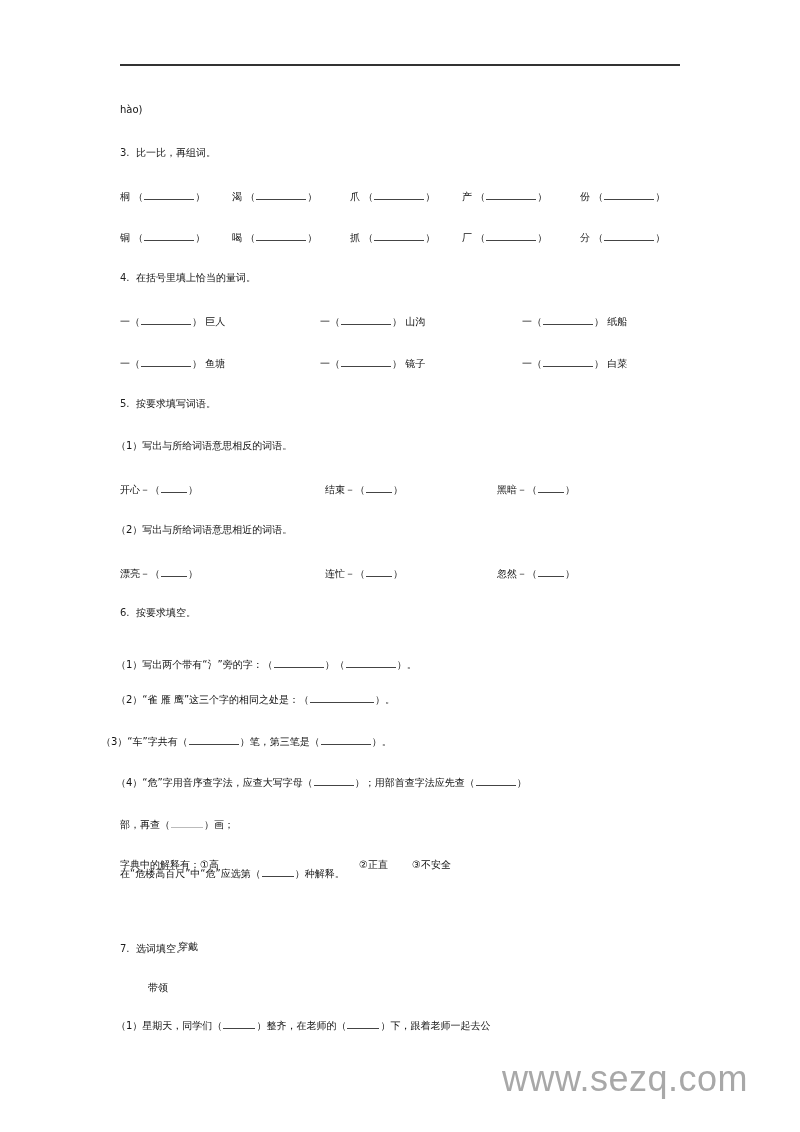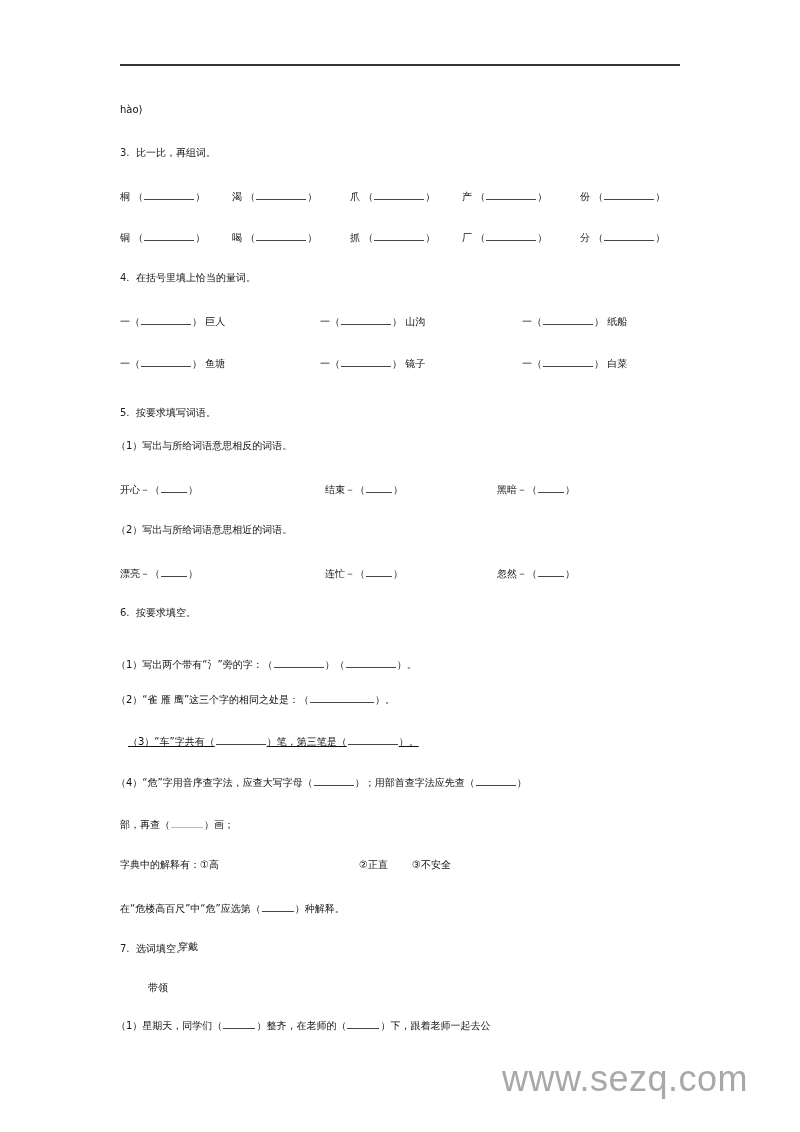--- a/index.html
+++ b/index.html
@@ -95,21 +95,21 @@
   <div class="cell line" style="top:310px; left:120px;"><span>一（</span><span class="blank b6"></span><span>）</span> <span>巨人</span></div>
   <div class="cell line" style="top:310px; left:320px;text-align:right;"><span>一（</span><span class="blank b6"></span><span>）</span> <span>山沟</span></div>
   <div class="cell line" style="top:310px; left:522px;"><span>一（</span><span class="blank b6"></span><span>）</span> <span>纸船</span></div>
 </div>
 <div>
   <div class="cell line" style="top:352px; left:120px;"><span>一（</span><span class="blank b6"></span><span>）</span> <span>鱼塘</span></div>
   <div class="cell line" style="top:352px; left:320px;"><span>一（</span><span class="blank b6"></span><span>）</span> <span>镜子</span></div>
   <div class="cell line" style="top:352px; left:522px;"><span>一（</span><span class="blank b6"></span><span>）</span> <span>白菜</span></div>
 </div>
 
-<div class="line" style="top:394px;margin-top:9px;">
+<div class="line" style="top:394px;">
   <span class="num">5.</span>&nbsp;
   <span>按要求填写词语。</span>
 </div>
 <div class="line" style="top:436px; left:116px;">
   <span>（1）写出与所给词语意思相反的词语。</span>
 </div>
 <div>
   <div class="cell line" style="top:478px; left:120px;"><span>开心－（</span><span class="blank b3"></span><span>）</span></div>
   <div class="cell line" style="top:478px; left:325px;"><span>结束－（</span><span class="blank b3"></span><span>）</span></div>
   <div class="cell line" style="top:478px; left:497px;"><span>黑暗－（</span><span class="blank b3"></span><span>）</span></div>
@@ -126,37 +126,37 @@
 <div class="line" style="top:603px;">
   <span class="num">6.</span>&nbsp;
   <span>按要求填空。</span>
 </div>
 <div class="line" style="top:646px; left:116px;margin-top:7px;">
   <span>（1）写出两个带有“氵”旁的字：（</span><span class="blank b6"></span><span>）（</span><span class="blank b6"></span><span>）。</span>
 </div>
 <div class="line" style="top:688px; left:116px;">
   <span>（2）“雀  雁  鹰”这三个字的相同之处是：（</span><span class="blank b8"></span><span>）。</span>
 </div>
-<div class="line" style="top:730px; left:128px;text-decoration:underline;">
+<div class="line" style="top:730px; left:101px;">
   <span>（3）“车”字共有（</span><span class="blank b6"></span><span>）笔，第三笔是（</span><span class="blank b6"></span><span>）。</span>
 </div>
 <div class="line" style="top:771px; left:116px;">
   <span>（4）“危”字用音序查字法，应查大写字母（</span><span class="blank b5"></span><span>）；用部首查字法应先查（</span><span class="blank b5"></span><span>）</span>
 </div>
 <div class="line" style="top:813px;">
   <span>部，再查（</span><span class="blank b4" style="border-bottom-color:#bbb;"></span><span>）画；</span>
 </div>
 <div>
   <div class="cell line" style="top:855px; left:120px;">
     <span>字典中的解释有：</span><span>①高</span>
   </div>
   <div class="cell line" style="top:855px; left:322px;margin-left:37px;"><span>②正直</span></div>
   <div class="cell line" style="top:855px; left:412px;"><span>③不安全</span></div>
 </div>
-<div class="line" style="top:897px;">
+<div class="line" style="top:862px;">
   <span>在“危楼高百尺”中“危”应选第（</span><span class="blank b4"></span><span>）种解释。</span>
 </div>
 
 <div class="line" style="top:939px;">
   <span class="num">7.</span>&nbsp;
   <span>选词填空。</span>
 </div>
 <div>
   <div class="cell line" style="top:978px; left:120px;margin-left:28px;"><span>带领</span></div>
   <div class="cell line" style="top:937px; left:178px;"><span>穿戴</span></div>

